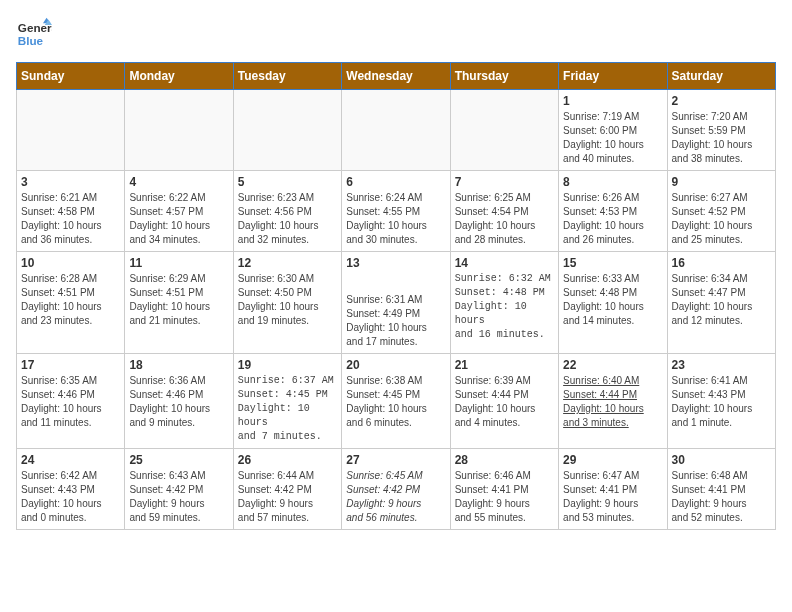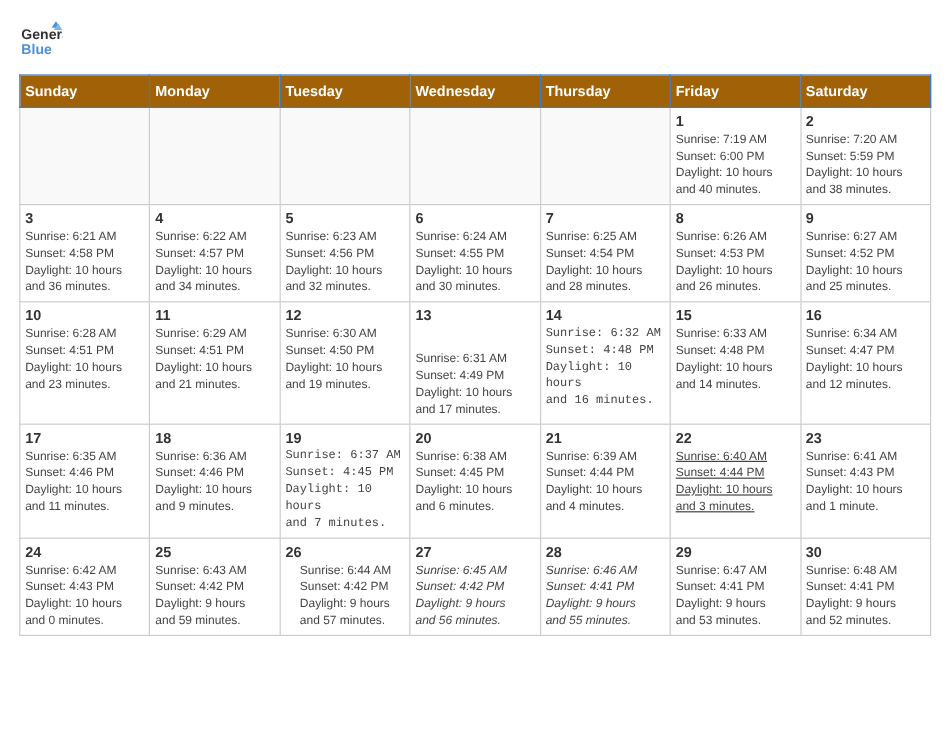--- a/index.html
+++ b/index.html
@@ -288,35 +288,35 @@
         </td>
         <td>
           <div class="day-number">25</div>
           <div class="day-info" style="white-space: pre-line;">Sunrise: 6:43 AM
 Sunset: 4:42 PM
 Daylight: 9 hours
 and 59 minutes.</div>
         </td>
         <td>
           <div class="day-number">26</div>
-          <div class="day-info" style="white-space: pre-line; margin-left: 12px;">Sunrise: 6:44 AM
+          <div class="day-info" style="white-space: pre-line;">Sunrise: 6:44 AM
 Sunset: 4:42 PM
 Daylight: 9 hours
 and 57 minutes.</div>
         </td>
         <td>
           <div class="day-number">27</div>
           <div class="day-info" style="white-space: pre-line; font-style: italic;">Sunrise: 6:45 AM
 Sunset: 4:42 PM
 Daylight: 9 hours
 and 56 minutes.</div>
         </td>
         <td>
           <div class="day-number">28</div>
-          <div class="day-info" style="white-space: pre-line; font-style: italic;">Sunrise: 6:46 AM
+          <div class="day-info" style="white-space: pre-line;">Sunrise: 6:46 AM
 Sunset: 4:41 PM
 Daylight: 9 hours
 and 55 minutes.</div>
         </td>
         <td>
           <div class="day-number">29</div>
           <div class="day-info" style="white-space: pre-line;">Sunrise: 6:47 AM
 Sunset: 4:41 PM
 Daylight: 9 hours
 and 53 minutes.</div>

